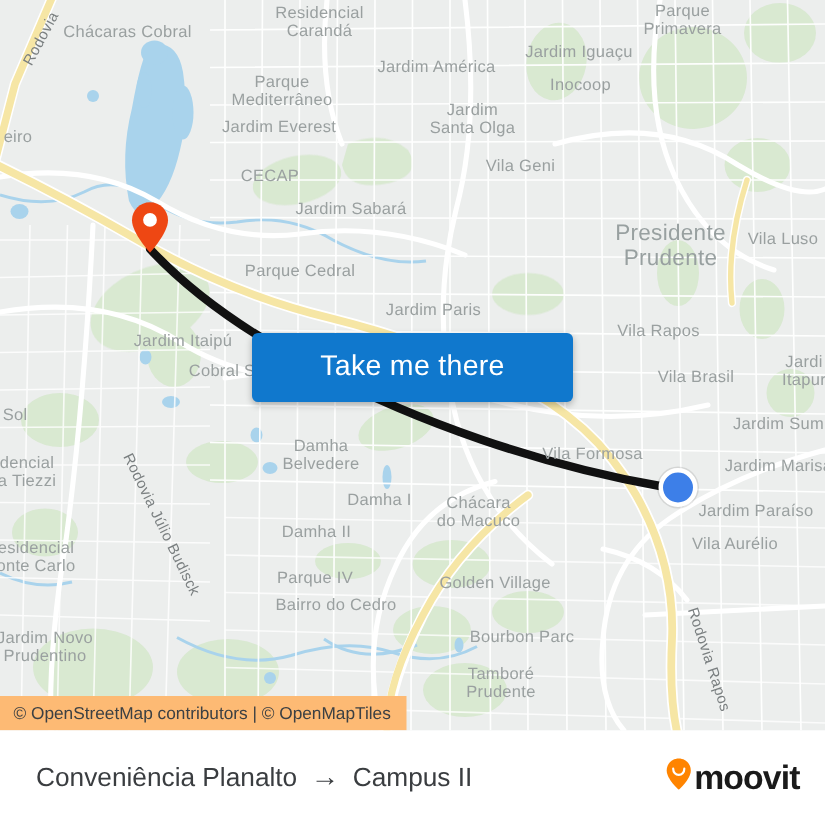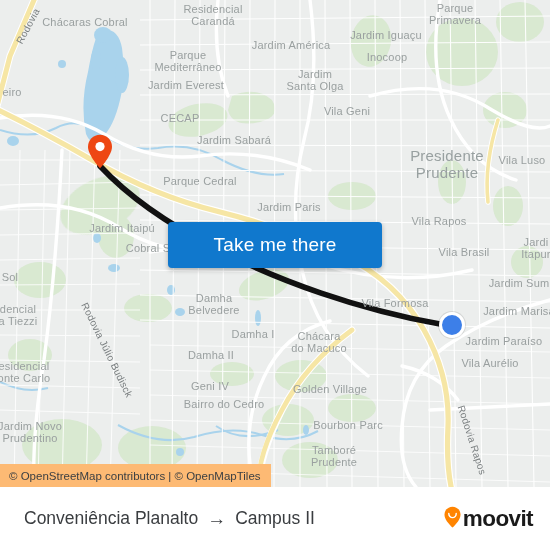--- a/index.html
+++ b/index.html
@@ -261,21 +261,21 @@
         <div class="label " style="left: 519px; top: 311px;">Jardim Marisa</div>
         <div class="label " style="left: 253px; top: 334px;">Damha I</div>
         <div class="label " style="left: 319px; top: 342px;">Chácara
 do Macuco</div>
         <div class="label " style="left: 504px; top: 341px;">Jardim Paraíso</div>
         <div class="label " style="left: 211px; top: 355px;">Damha II</div>
         <div class="label " style="left: 24px; top: 372px;">esidencial
 onte Carlo</div>
         <div class="label " style="left: 490px; top: 363px;">Vila Aurélio</div>
         <div class="label road" style="left: 107px; top: 350px; transform: translate(-50%, -50%) rotate(64deg);">Rodovia Júlio Budisck</div>
-        <div class="label " style="left: 210px; top: 386px;">Geni IV</div>
+        <div class="label " style="left: 210px; top: 386px;">Parque IV</div>
         <div class="label " style="left: 330px; top: 389px;">Golden Village</div>
         <div class="label " style="left: 224px; top: 404px;">Bairro do Cedro</div>
         <div class="label " style="left: 348px; top: 425px;">Bourbon Parc</div>
         <div class="label " style="left: 30px; top: 432px;">Jardim Novo
 Prudentino</div>
         <div class="label " style="left: 334px; top: 456px;">Tamboré
 Prudente</div>
         <div class="label road" style="left: 472px; top: 440px; transform: translate(-50%, -50%) rotate(72deg);">Rodovia Rapos</div>
       </div>
 

